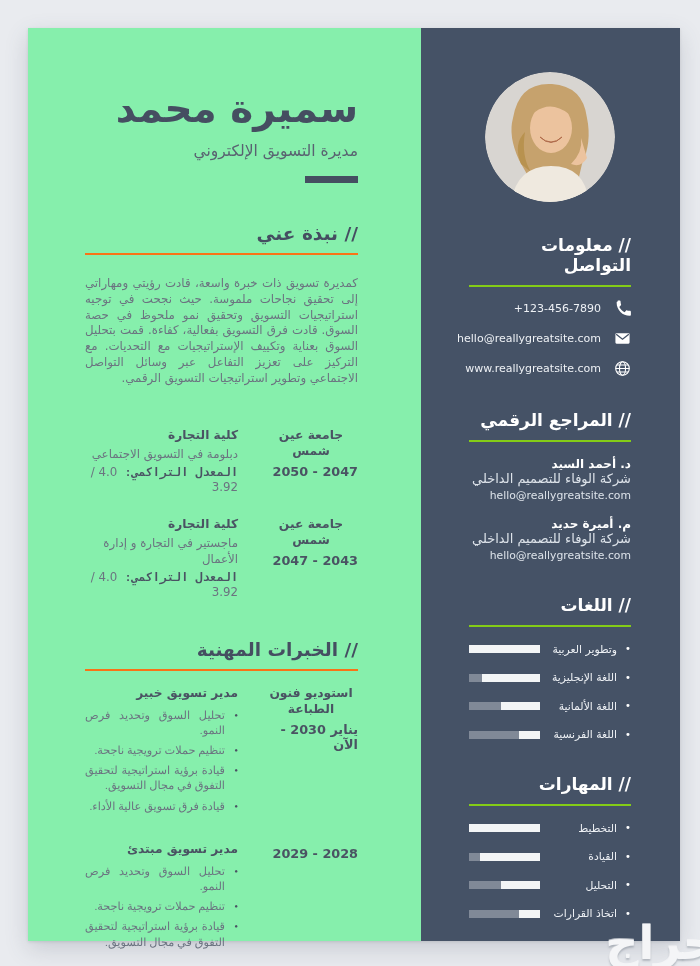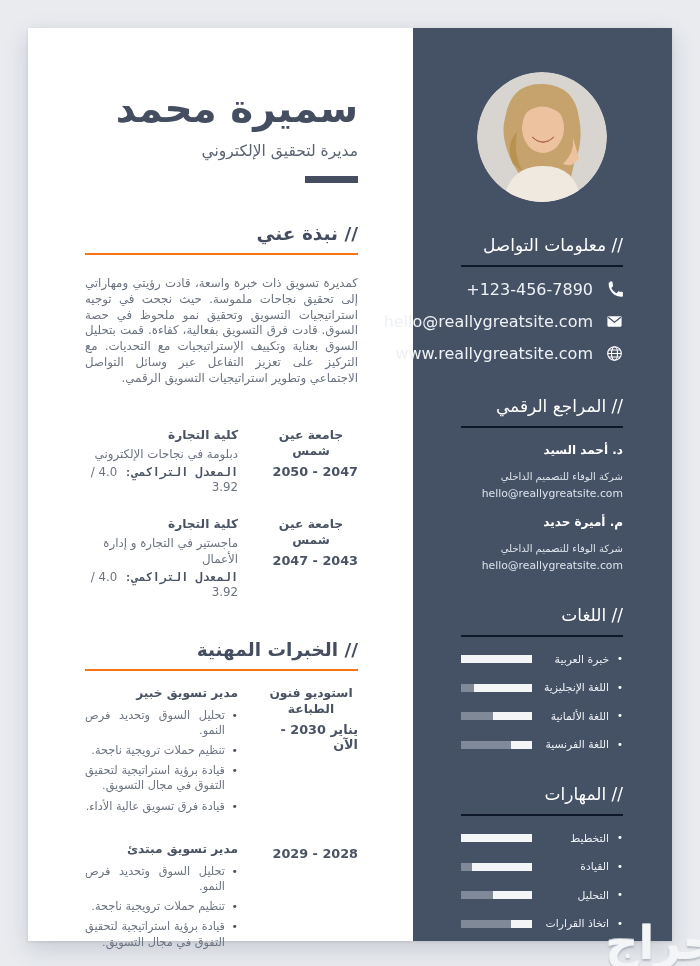--- a/index.html
+++ b/index.html
@@ -3,22 +3,23 @@
 <meta charset="utf-8">
 <style>
   html,body{margin:0;padding:0;}
   body{
     width:700px;height:966px;position:relative;overflow:hidden;
     background:#e9ebef;
     font-family:"DejaVu Sans","Liberation Sans",sans-serif;
   }
   .card{
     position:absolute;left:28px;top:28px;width:644px;height:913px;
-    background:#ffffff;
+    background:#86efac;
     box-shadow:0 8px 22px rgba(70,82,102,.20),0 1px 3px rgba(0,0,0,.10);
+    padding-left:8px;
   }
   
   .main{
     position:absolute;left:0;top:0;width:385px;height:100%;
     box-sizing:border-box;padding:58px 55px 0 57px;
     direction:rtl;color:#444e60;
   }
   .name{font-size:39px;font-weight:bold;color:#454e61;line-height:46px;letter-spacing:0;}
   .job-title{font-size:15.5px;color:#596271;margin-top:10px;}
   .accent-bar{width:53px;height:7px;background:#454e61;margin-top:16px;}
@@ -33,47 +34,47 @@
   }
   .entry{display:flex;gap:26px;margin-top:14px;margin-bottom:22px;}
   .col-side{flex:0 0 94px;}
   .col-main{flex:1;min-width:0;}
   .inst,.company{font-size:12.3px;font-weight:bold;color:#4a5363;line-height:16px;text-align:center;}
   .dates{font-size:12.8px;font-weight:bold;color:#4a5363;margin-top:5px;}
   .faculty,.role{font-size:12.2px;font-weight:bold;color:#4a5363;line-height:16px;}
   .degree{font-size:11.8px;color:#6b7380;margin-top:3px;line-height:16px;}
   .gpa{font-size:11.8px;margin-top:3px;color:#6b7380;}
   .gpa-label{font-weight:bold;color:#4a5363;font-family:Liberation Mono, monospace;}
-  ul.bullets{margin:7px 0 0 0;padding:0;list-style:none;}
+  ul.bullets{margin:7px 0 0 0;padding:0;list-style:none;font-family:Liberation Serif, serif;}
   ul.bullets li{
     position:relative;padding-right:13px;margin-bottom:5px;
     font-size:11.3px;line-height:15.2px;color:#6b7380;text-align:justify;
   }
   ul.bullets li::before{
     content:"•";position:absolute;right:0;top:0;color:#4a5363;font-size:11px;
   }
   
   .sidebar{
     position:absolute;right:0;top:0;width:259px;height:100%;
     box-sizing:border-box;background:#455266;direction:rtl;
     padding:0 49px 0 48px;color:#eef1f5;
   }
   .photo{width:130px;height:130px;border-radius:50%;margin:44px auto 0;display:block;}
   .s-section{margin-top:33px;}
   .s-head{
-    font-size:17px;font-weight:normal;color:#ffffff;
-    padding-bottom:10px;border-bottom:2px solid #0f172a;
+    font-size:17px;font-weight:bold;color:#ffffff;
+    padding-bottom:10px;border-bottom:2px solid #84cc16;
   }
   .c-row{display:flex;align-items:center;gap:13px;margin-top:13px;}
   .c-icon{width:17px;height:17px;flex:0 0 17px;display:inline-block;}
   .c-icon svg{width:17px;height:17px;display:block;}
-  .c-text{font-size:16px;color:#eef1f5;direction:ltr;unicode-bidi:isolate;}
+  .c-text{font-size:11px;color:#eef1f5;direction:ltr;unicode-bidi:isolate;}
   .ref-block{margin-top:15px;}
   .ref-name{font-size:12px;font-weight:bold;color:#ffffff;line-height:15px;}
-  .ref-company{font-size:10px;color:#dde3ea;margin-top:12px;line-height:14px;}
+  .ref-company{font-size:13px;color:#dde3ea;margin-top:0;line-height:14px;}
   .ref-email{font-size:10.8px;color:#dde3ea;margin-top:3px;direction:ltr;unicode-bidi:isolate;text-align:right;}
   .bar-row{display:flex;align-items:center;justify-content:space-between;margin-top:15.5px;}
   .bar-label-wrap{display:flex;align-items:center;gap:8px;}
   .bar-dot{color:#ffffff;font-size:10px;line-height:10px;}
   .bar-label{font-size:10.8px;color:#eef1f5;white-space:nowrap;}
   .bar{width:71px;height:8px;background:rgba(255,255,255,.32);flex:0 0 71px;}
   .bar-fill{height:100%;background:#f3f5f6;}
   
   .watermark{
     position:absolute;left:556px;top:916px;width:160px;
@@ -82,38 +83,38 @@
     letter-spacing:2px;z-index:5;
   }
 </style>
 </head>
 <body>
 
 <div class="card">
 
   <div class="main">
     <div class="name">سميرة محمد</div>
-    <div class="job-title">مديرة لتحقيق الإلكتروني</div>
+    <div class="job-title">مديرة التسويق الإلكتروني</div>
     <div class="accent-bar"></div>
 
     <div class="section">
       <div class="sec-head">// نبذة عني</div>
       <div class="about-text">كمديرة تسويق ذات خبرة واسعة، قادت رؤيتي ومهاراتي إلى تحقيق نجاحات ملموسة. حيث نجحت في توجيه استراتيجيات التسويق وتحقيق نمو ملحوظ في حصة السوق. قادت فرق التسويق بفعالية، كفاءة. قمت بتحليل السوق بعناية وتكييف الإستراتيجيات مع التحديات. مع التركيز على تعزيز التفاعل عبر وسائل التواصل الاجتماعي وتطوير استراتيجيات التسويق الرقمي.</div>
     </div>
 
     <div class="section">
       <div id="education-list">
           <div class="entry">
             <div class="col-side">
               <div class="inst">جامعة عين شمس</div>
               <div class="dates">2047 - 2050</div>
             </div>
             <div class="col-main">
               <div class="faculty">كلية التجارة</div>
-              <div class="degree">دبلومة في نجاحات الإلكتروني</div>
+              <div class="degree">دبلومة في التسويق الاجتماعي</div>
               <div class="gpa"><span class="gpa-label">المعدل التراكمي: </span><span class="gpa-value">4.0 / 3.92</span></div>
             </div>
           </div>
           <div class="entry">
             <div class="col-side">
               <div class="inst">جامعة عين شمس</div>
               <div class="dates">2043 - 2047</div>
             </div>
             <div class="col-main">
               <div class="faculty">كلية التجارة</div>
@@ -228,21 +229,21 @@
           </div>
         </div>
     </div>
 
     <div class="s-section">
       <div class="s-head">// اللغات</div>
       <div id="languages-list">
           <div class="bar-row">
             <span class="bar-label-wrap">
               <span class="bar-dot">•</span>
-              <span class="bar-label">خبرة العربية</span>
+              <span class="bar-label">وتطوير العربية</span>
             </span>
             <span class="bar">
               <span class="bar-fill" style="width: 100%; display: block;"></span>
             </span>
           </div>
           <div class="bar-row">
             <span class="bar-label-wrap">
               <span class="bar-dot">•</span>
               <span class="bar-label">اللغة الإنجليزية</span>
             </span>

